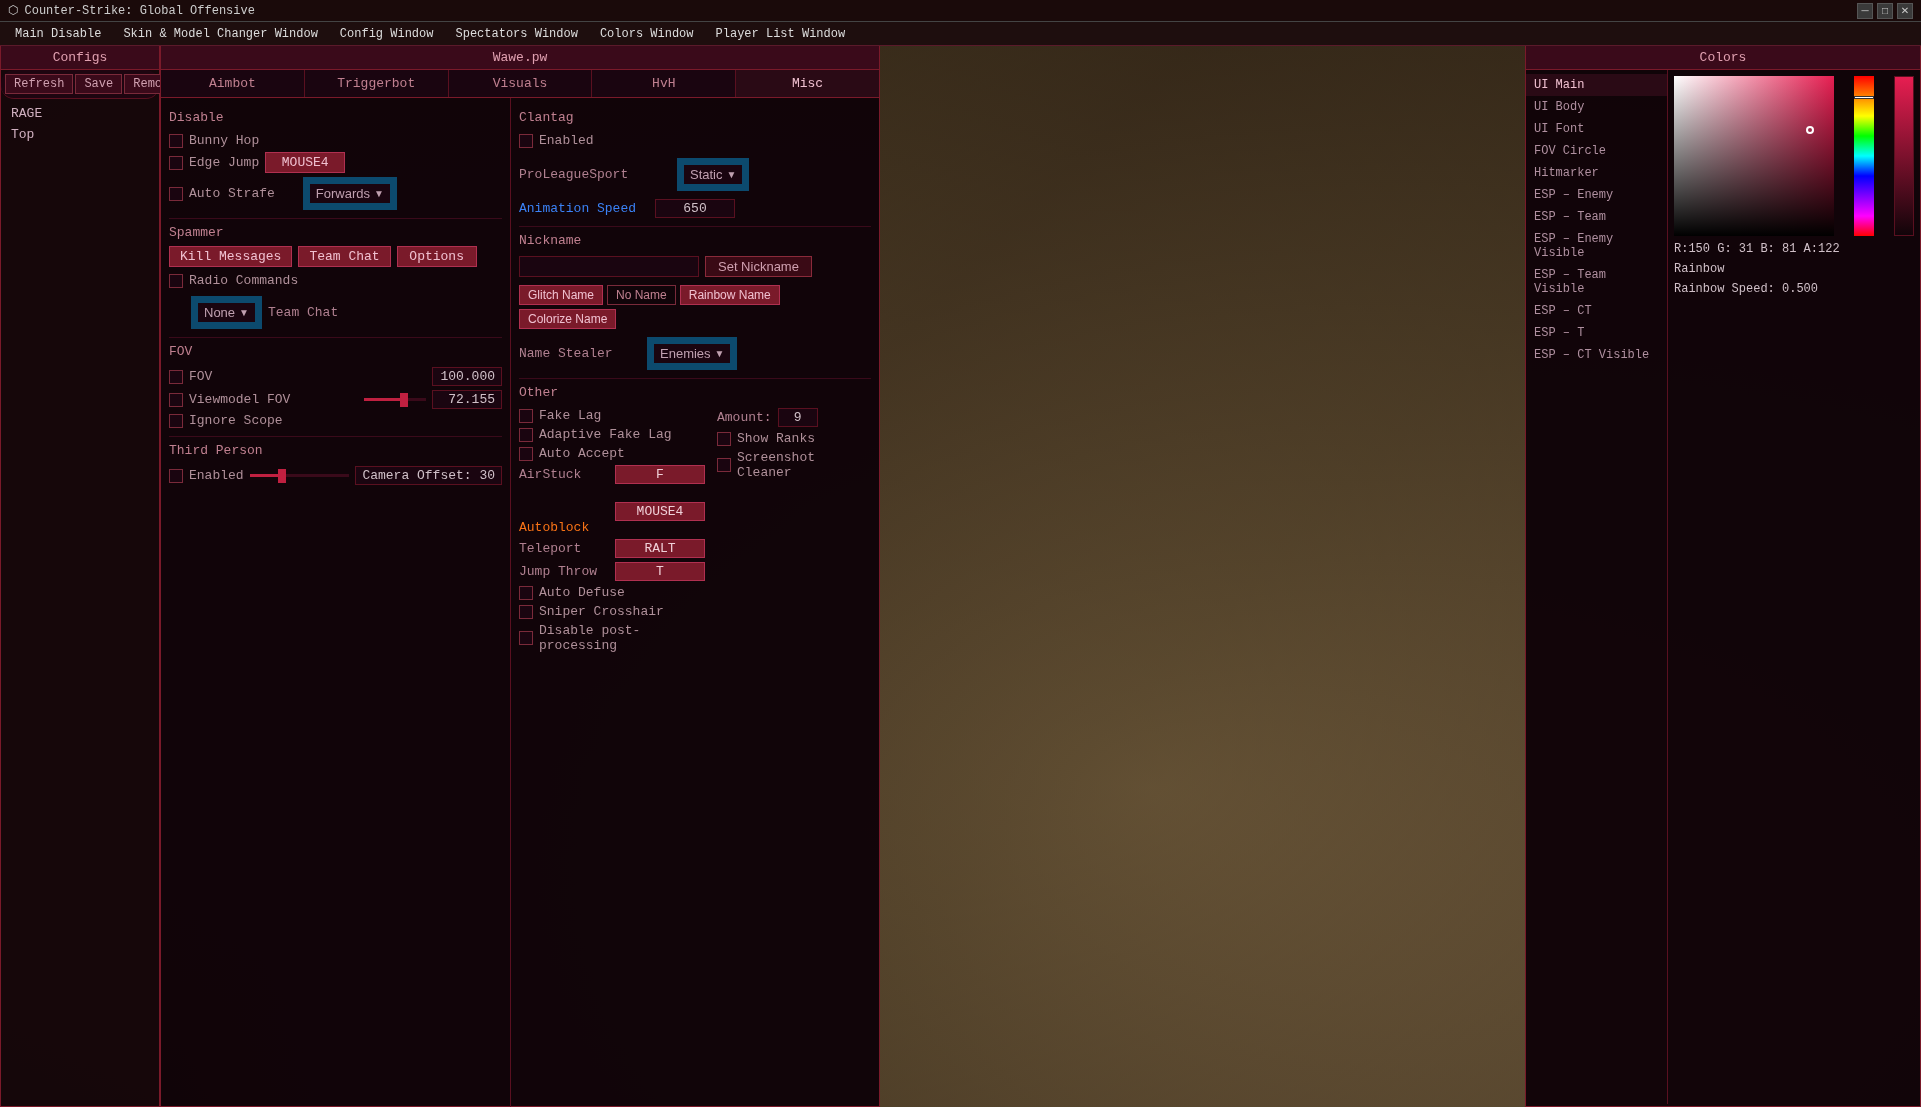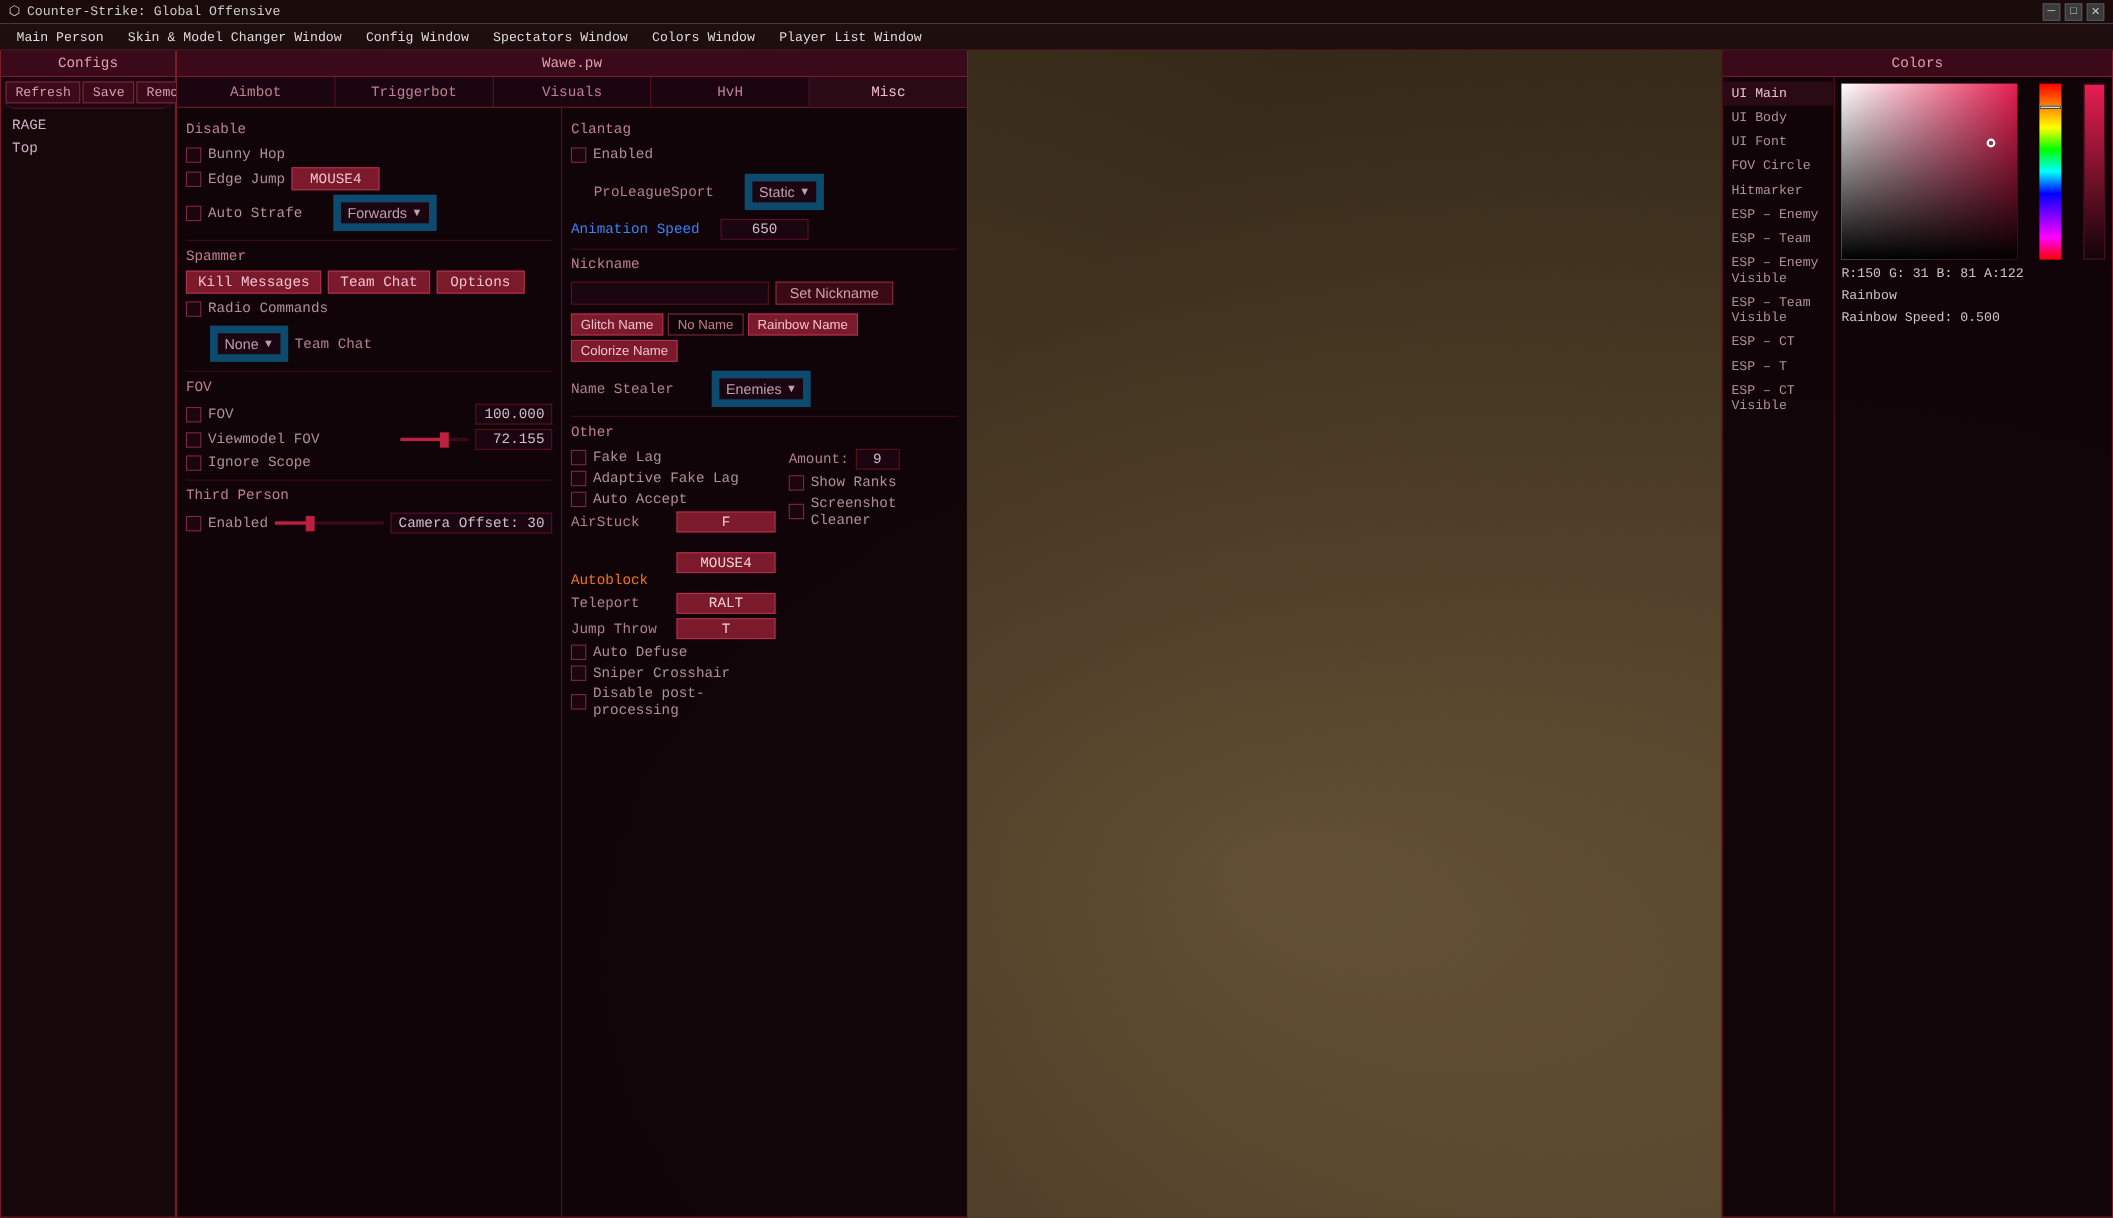--- a/index.html
+++ b/index.html
@@ -274,21 +274,21 @@
     }
     .slider-thumb {
       width: 8px; height: 14px;
       background: #c02040;
       position: absolute;
       top: -5px;
     }
 
     
     .colors-panel {
-      width: 356px;
+      width: 396px;
       background: rgba(15, 3, 8, 0.97);
       border: 1px solid #7a1a2a;
       border-top: none;
       flex-shrink: 0;
     }
     .colors-panel-title {
       background: #3a0a1a;
       color: #e0a0b0;
       text-align: center;
       padding: 4px;
@@ -473,21 +473,21 @@
     <span>Counter-Strike: Global Offensive</span>
   </div>
   <div class="title-bar-right">
     <button class="title-bar-btn">─</button>
     <button class="title-bar-btn">□</button>
     <button class="title-bar-btn">✕</button>
   </div>
 </div>
 
 <div class="menu-bar">
-  <div class="menu-item">Main Person</div>
+  <div class="menu-item">Main Disable</div>
   <div class="menu-item">Skin &amp; Model Changer Window</div>
   <div class="menu-item">Config Window</div>
   <div class="menu-item">Spectators Window</div>
   <div class="menu-item">Colors Window</div>
   <div class="menu-item">Player List Window</div>
 </div>
 
 <div class="main-layout">
 
   <div class="game-bg"></div>
@@ -615,21 +615,21 @@
       <div class="wawe-right">
 
         <div class="section-label">Clantag</div>
 
         <div class="check-row">
           <div class="checkbox"></div>
           <span>Enabled</span>
         </div>
 
         <div class="control-row" style="margin-top:6px">
-          <span style="color:#b08090; font-size:13px; min-width:130px;text-align:right;">ProLeagueSport</span>
+          <span style="color:#b08090; font-size:13px; min-width:130px;">ProLeagueSport</span>
           <div class="dropdown">
             <span>Static</span>
             <span class="dropdown-arrow">▼</span>
           </div>
         </div>
 
         <div class="control-row" style="margin-top:4px">
           <span style="color:#3b82f6; font-size:13px; min-width:130px;">Animation Speed</span>
           <div class="value-display" style="min-width:80px; text-align:center;">650</div>
         </div>

